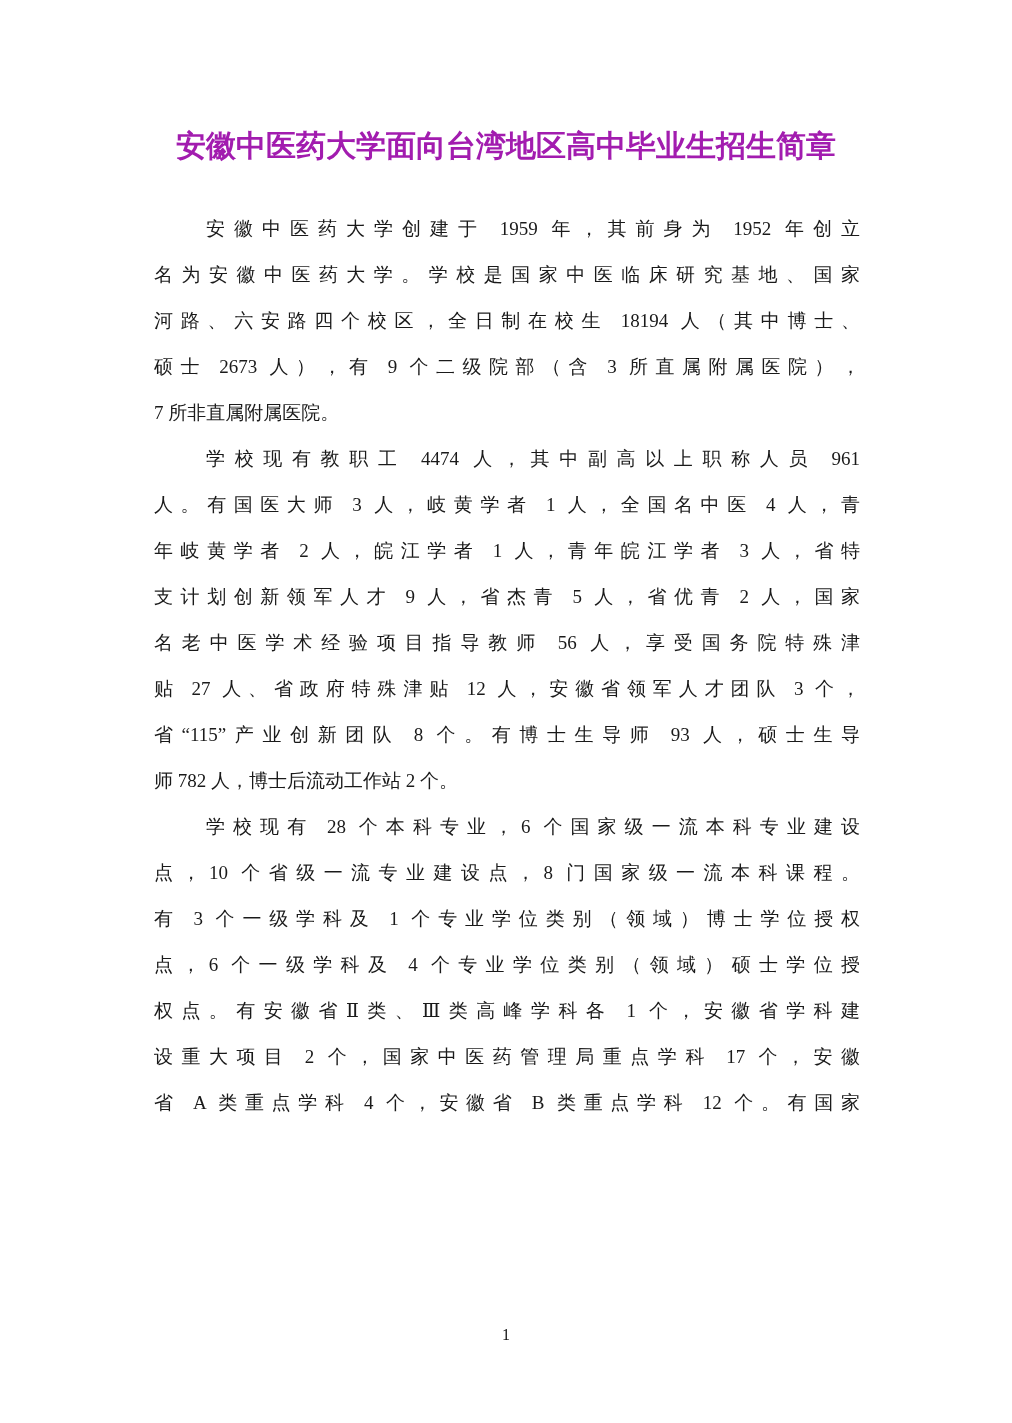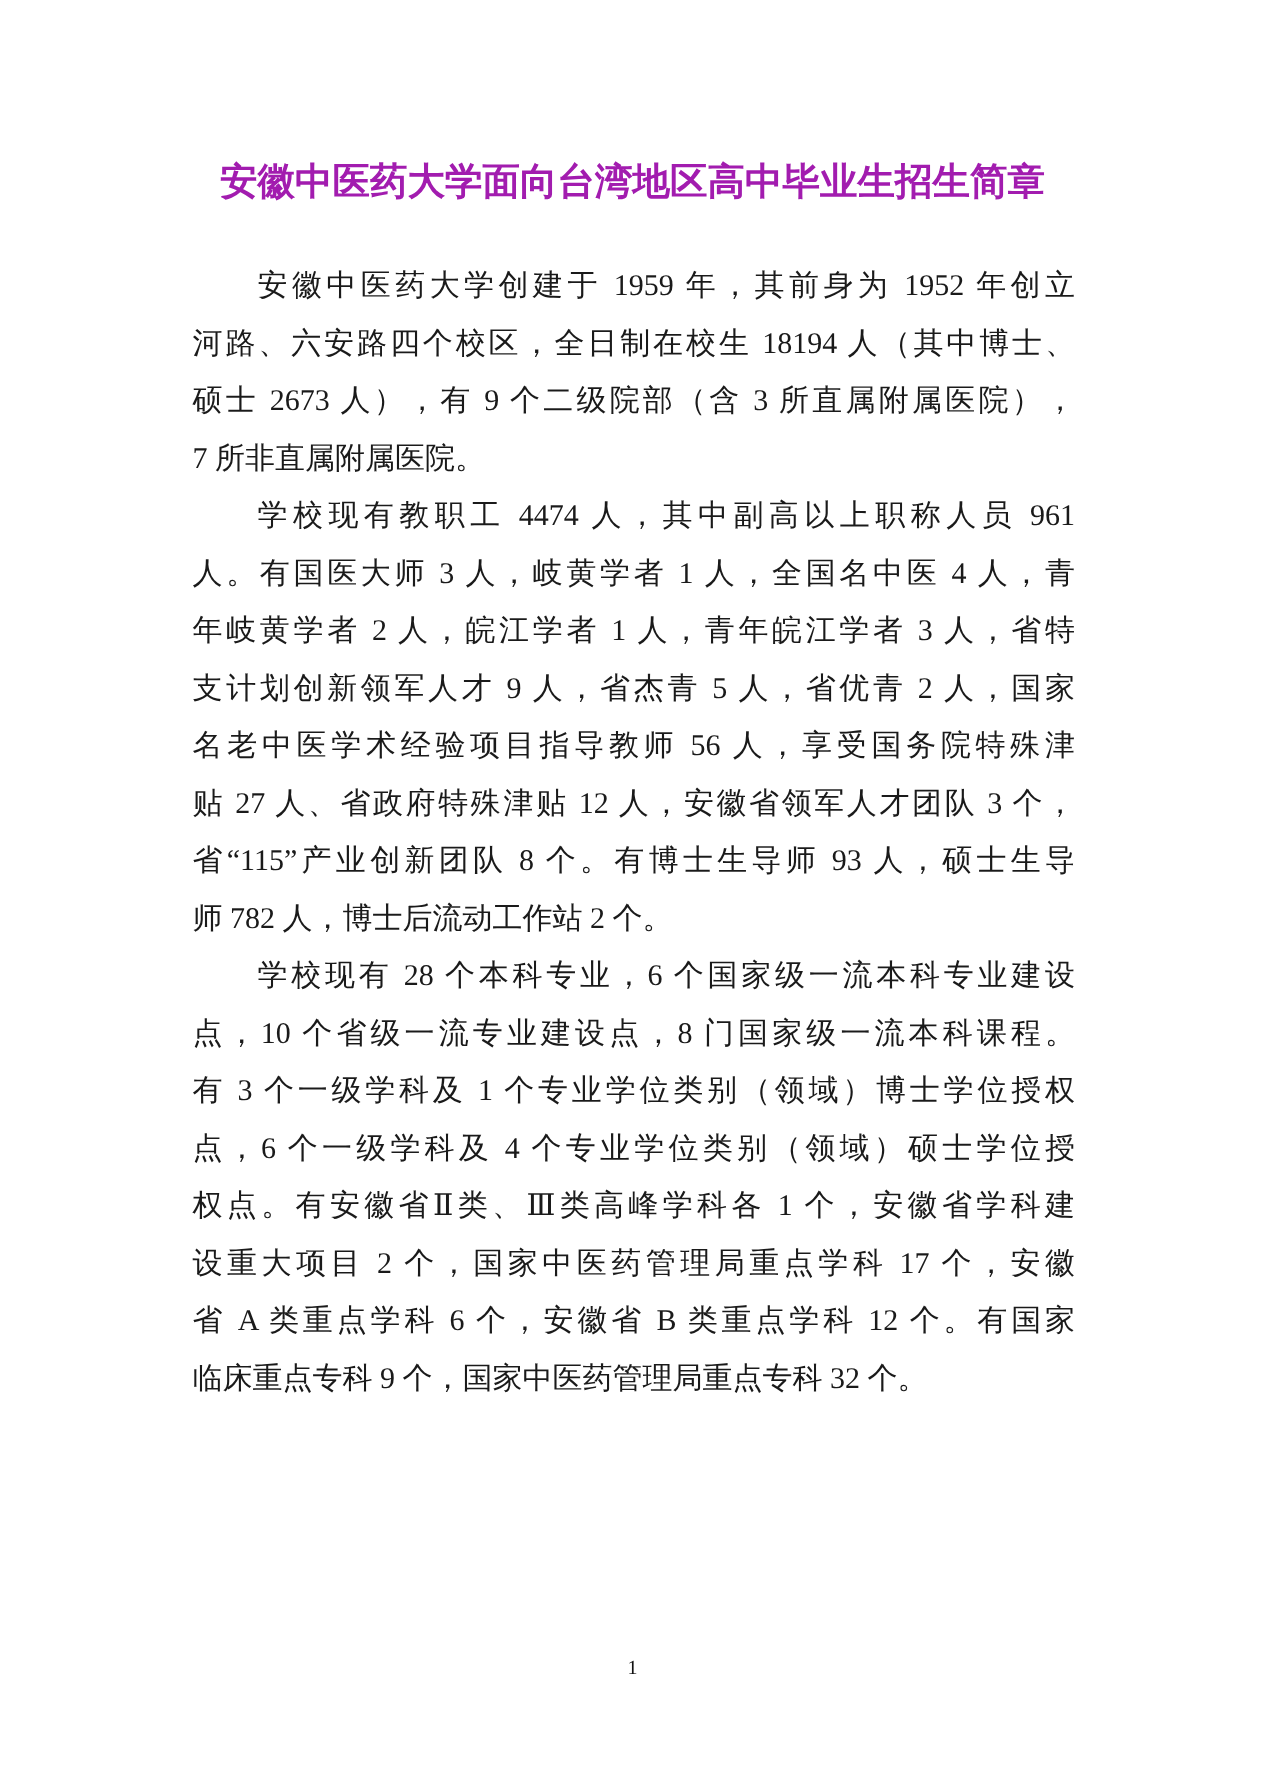--- a/index.html
+++ b/index.html
@@ -37,21 +37,21 @@
     }
     .body-text {
       position: absolute;
       left: 154px;
       top: 206px;
       width: 706px;
     }
     .line {
       height: 46px;
       line-height: 46px;
-      font-size: 24px;
+      font-size: 19px;
       white-space: nowrap;
       text-align: justify;
       text-align-last: justify;
       color: #1a1a1a;
       font-family: "Liberation Serif", "DejaVu Serif", serif;
     }
     .line.indent {
       padding-left: 52px;
     }
     .line.last {
@@ -71,20 +71,21 @@
 </head>
 <body>
 
 <div class="page">
   <div class="title">安徽中医药大学面向台湾地区高中毕业生招生简章</div>
 
   <div class="body-text">
 
     <div class="paragraph">
       <div class="line indent">安徽中医药大学创建于 1959 年，其前身为 1952 年创立</div>
+      <div class="line">名为安徽中医药大学。学校是国家中医临床研究基地、国家</div>
       <div class="line">河路、六安路四个校区，全日制在校生 18194 人（其中博士、</div>
       <div class="line">硕士 2673 人），有 9 个二级院部（含 3 所直属附属医院），</div>
       <div class="line last">7 所非直属附属医院。</div>
     </div>
 
     <div class="paragraph">
       <div class="line indent">学校现有教职工 4474 人，其中副高以上职称人员 961</div>
       <div class="line">人。有国医大师 3 人，岐黄学者 1 人，全国名中医 4 人，青</div>
       <div class="line">年岐黄学者 2 人，皖江学者 1 人，青年皖江学者 3 人，省特</div>
       <div class="line">支计划创新领军人才 9 人，省杰青 5 人，省优青 2 人，国家</div>
@@ -94,19 +95,18 @@
       <div class="line last">师 782 人，博士后流动工作站 2 个。</div>
     </div>
 
     <div class="paragraph">
       <div class="line indent">学校现有 28 个本科专业，6 个国家级一流本科专业建设</div>
       <div class="line">点，10 个省级一流专业建设点，8 门国家级一流本科课程。</div>
       <div class="line">有 3 个一级学科及 1 个专业学位类别（领域）博士学位授权</div>
       <div class="line">点，6 个一级学科及 4 个专业学位类别（领域）硕士学位授</div>
       <div class="line">权点。有安徽省Ⅱ类、Ⅲ类高峰学科各 1 个，安徽省学科建</div>
       <div class="line">设重大项目 2 个，国家中医药管理局重点学科 17 个，安徽</div>
-      <div class="line">省 A 类重点学科 6 个，安徽省 B 类重点学科 12 个。有国家</div>
-      <div class="line last">临床重点专科 9 个，国家中医药管理局重点专科 32 个。</div>
+      <div class="line">省 A 类重点学科 4 个，安徽省 B 类重点学科 12 个。有国家</div>
     </div>
   </div>
 
   <div class="page-number">1</div>
 </div>
 
 </body></html>

